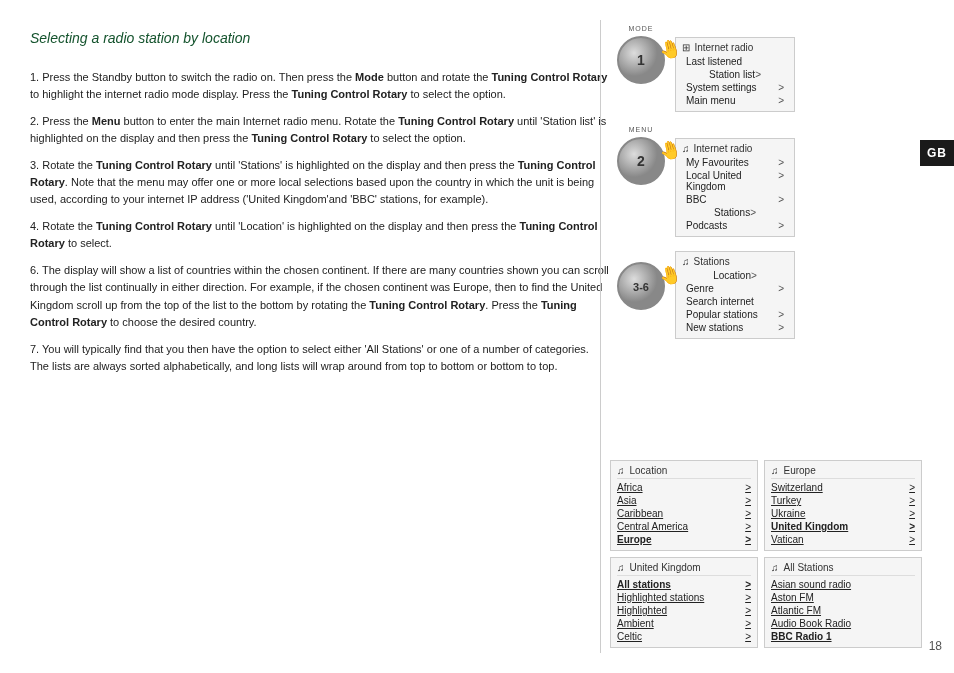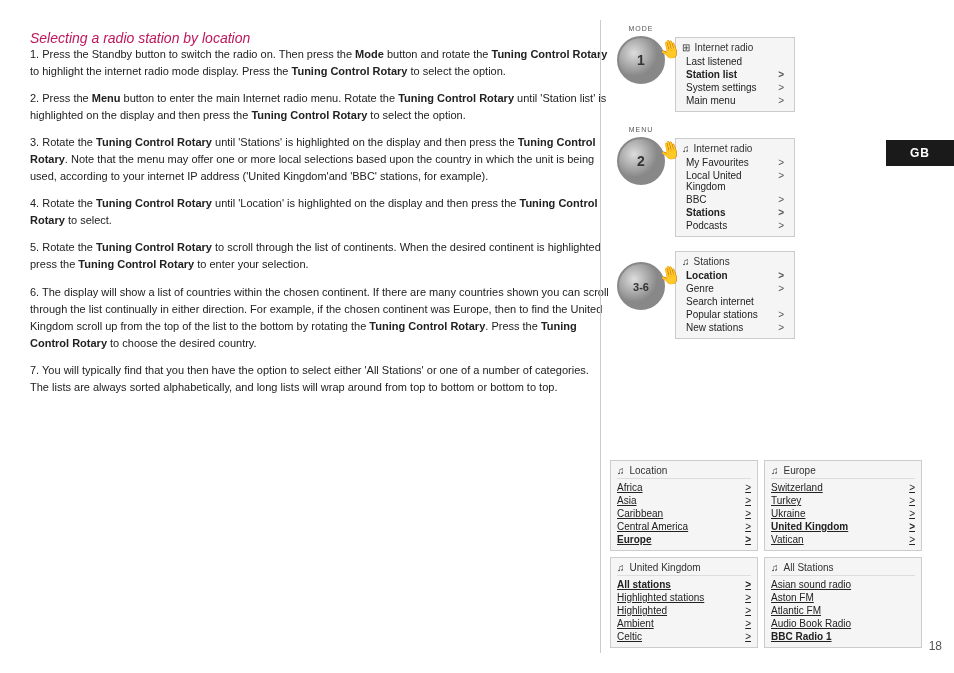--- a/index.html
+++ b/index.html
@@ -16,37 +16,37 @@
 
     
     .gb-tab {
       position: absolute;
       right: 0;
       top: 140px;
       background: #1a1a1a;
       color: #fff;
       font-weight: bold;
       font-size: 12px;
-      padding: 6px 24px;
+      padding: 6px 7px;
       letter-spacing: 1px;
     }
 
     
     .main-content {
       position: absolute;
       left: 30px;
       top: 30px;
       width: 580px;
     }
 
     .page-title {
       font-size: 14px;
-      color: #be185d;
+      color: #14532d;
       font-style: italic;
-      margin-bottom: 0;
+      margin-bottom: 23px;
     }
 
     .step {
       margin-bottom: 10px;
       line-height: 1.55;
       font-size: 11px;
     }
 
     .step .bold { font-weight: bold; }
 
@@ -69,21 +69,22 @@
     }
 
     .display-box .menu-item {
       display: flex;
       justify-content: space-between;
       padding: 1px 4px;
       font-size: 10px;
     }
 
     .display-box .menu-item.highlighted {
-      font-weight: bold;
+      font-weight: normal;
+      justify-content: center;
     }
 
     .display-box .menu-item .arrow {
       color: #555;
     }
 
     .panel-box {
       background: #f5f5f5;
       border: 1px solid #ccc;
       padding: 4px 6px;
@@ -125,23 +126,20 @@
     <span>1. Press the Standby button to switch the radio on. Then press the <span class="bold">Mode</span> button and rotate the <span class="bold">Tuning Control Rotary</span> to highlight the internet radio mode display. Press the <span class="bold">Tuning Control Rotary</span> to select the option.</span>
   </div>
   <div class="step">
     <span>2. Press the <span class="bold">Menu</span> button to enter the main Internet radio menu. Rotate the <span class="bold">Tuning Control Rotary</span> until 'Station list' is highlighted on the display and then press the <span class="bold">Tuning Control Rotary</span> to select the option.</span>
   </div>
   <div class="step">
     <span>3. Rotate the <span class="bold">Tuning Control Rotary</span> until 'Stations' is highlighted on the display and then press the <span class="bold">Tuning Control Rotary</span>. Note that the menu may offer one or more local selections based upon the country in which the unit is being used, according to your internet IP address ('United Kingdom'and 'BBC' stations, for example).</span>
   </div>
   <div class="step">
     <span>4. Rotate the <span class="bold">Tuning Control Rotary</span> until 'Location' is highlighted on the display and then press the <span class="bold">Tuning Control Rotary</span> to select.</span>
-  </div>
-  <div class="step">
-    <span>5. Rotate the <span class="bold">Tuning Control Rotary</span> to scroll through the list of continents. When the desired continent is highlighted press the <span class="bold">Tuning Control Rotary</span> to enter your selection.</span>
   </div>
   <div class="step">
     <span>6. The display will show a list of countries within the chosen continent. If there are many countries shown you can scroll through the list continually in either direction. For example, if the chosen continent was Europe, then to find the United Kingdom scroll up from the top of the list to the bottom by rotating the <span class="bold">Tuning Control Rotary</span>. Press the <span class="bold">Tuning Control Rotary</span> to choose the desired country.</span>
   </div>
   <div class="step">
     <span>7. You will typically find that you then have the option to select either 'All Stations' or one of a number of categories. The lists are always sorted alphabetically, and long lists will wrap around from top to bottom or bottom to top.</span>
   </div>
 </div>
 
 <div style="position:absolute; left:615px; top:25px; width:180px;">

